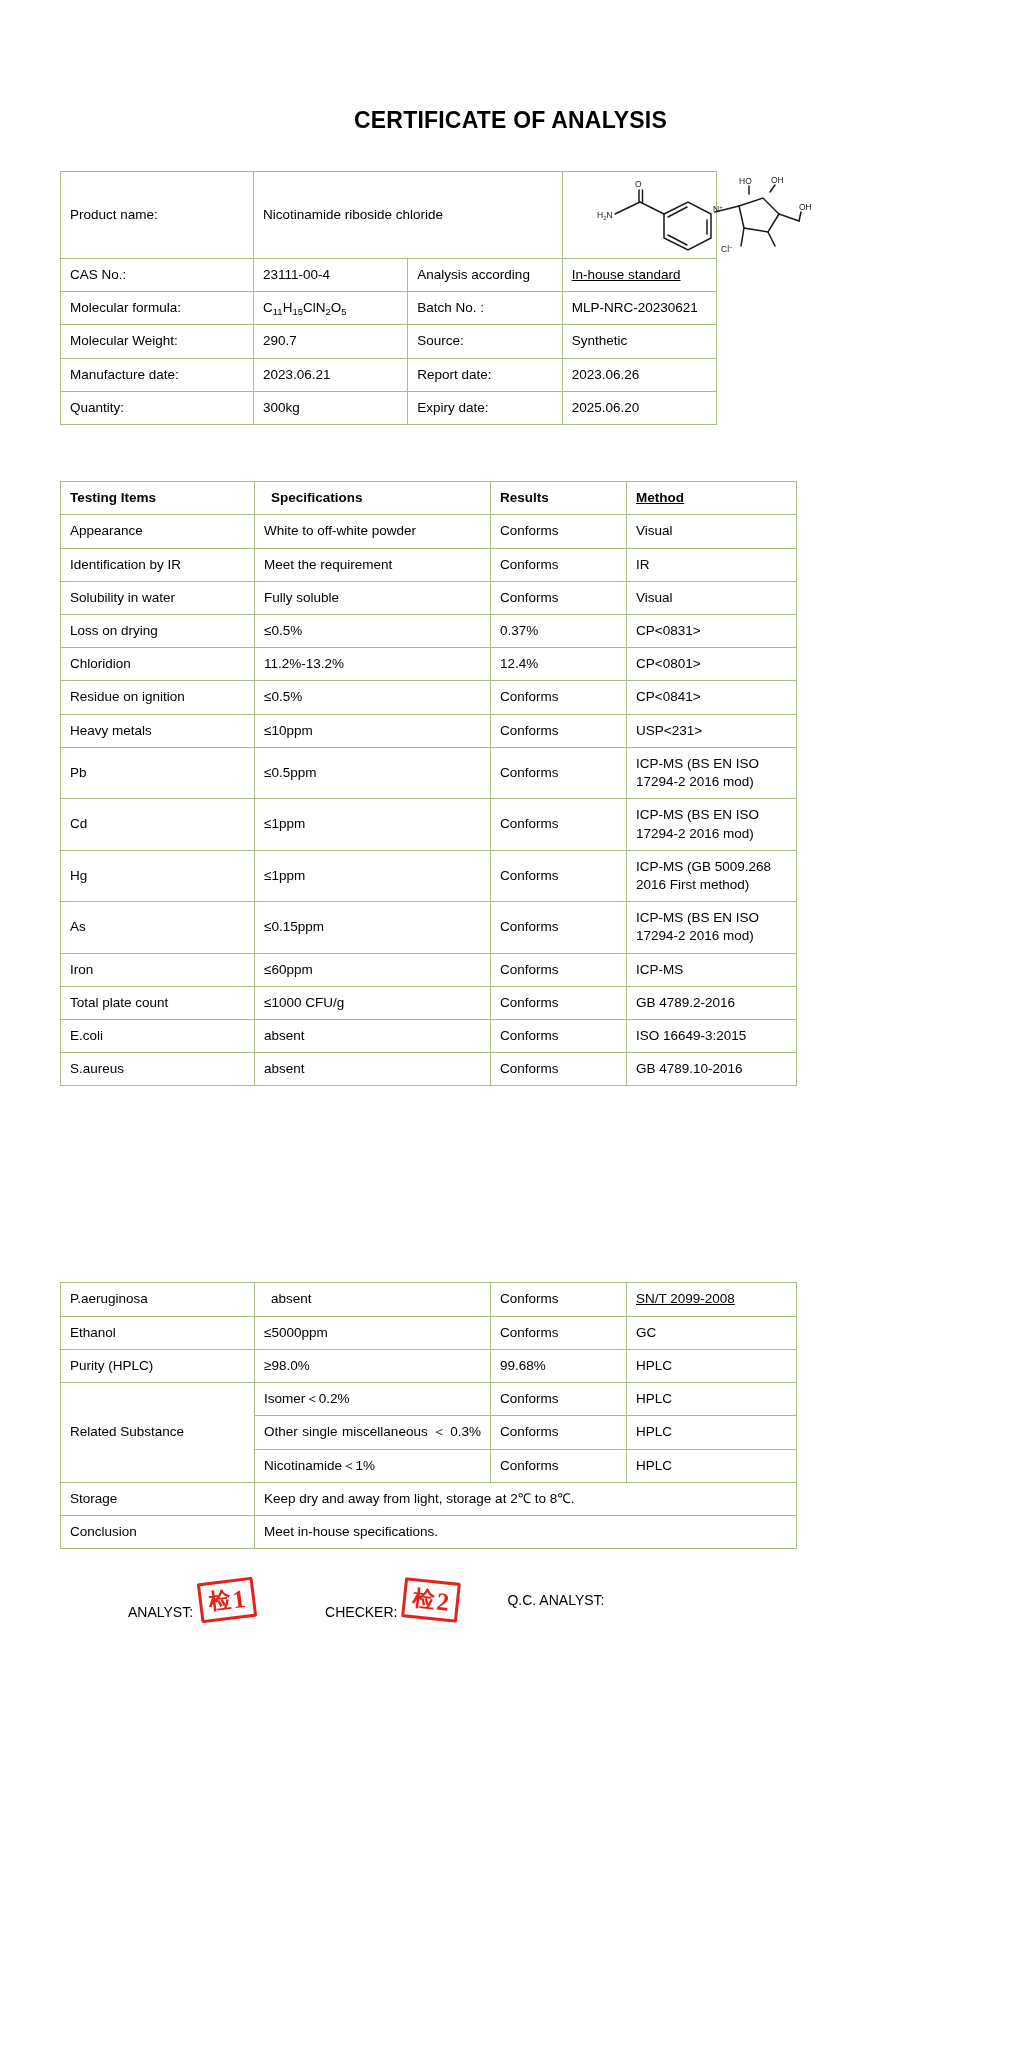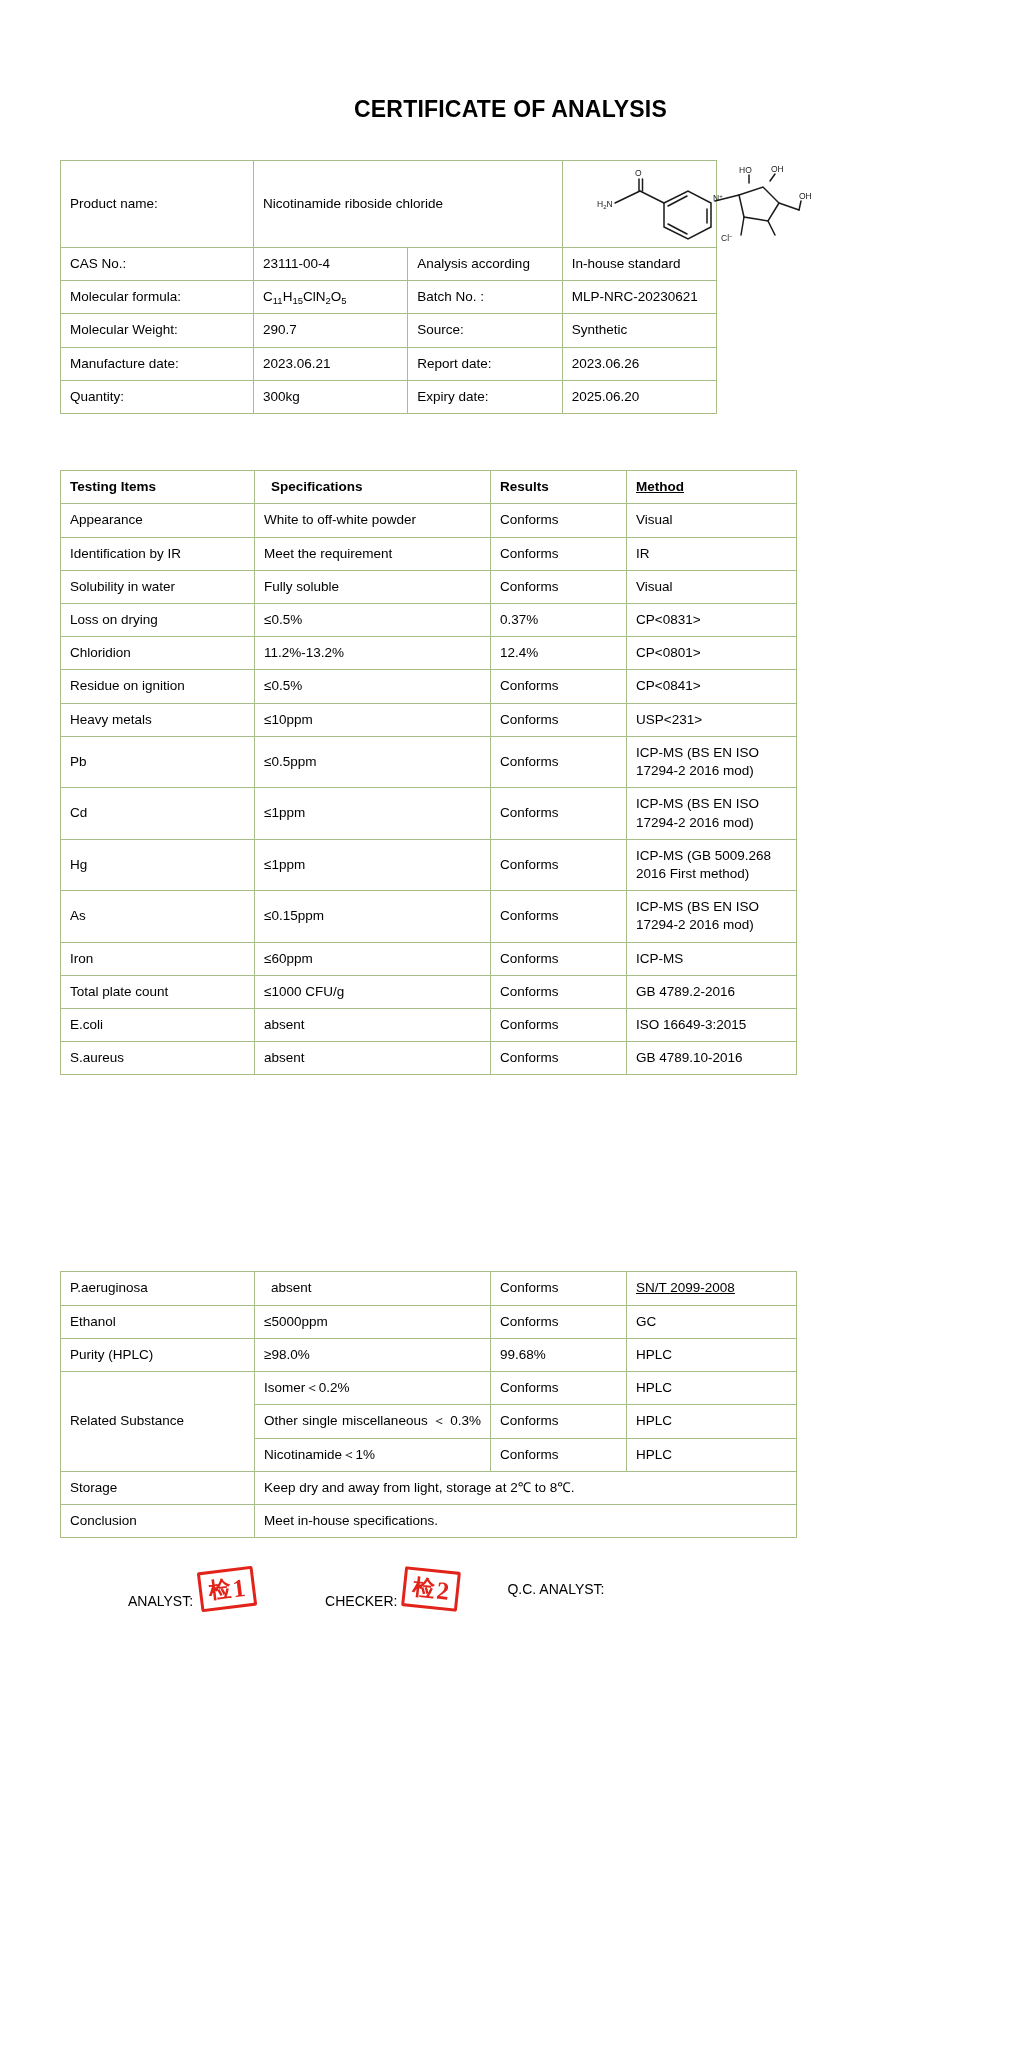--- a/index.html
+++ b/index.html
@@ -19,21 +19,21 @@
     width: 1021px;
     min-height: 2051px;
     box-sizing: border-box;
     padding: 0 60px;
   }
   .doc-title {
     text-align: center;
     font-size: 23px;
     font-weight: bold;
     letter-spacing: 0.2px;
-    margin: 0;
+    margin: 11px;
     padding-top: 96px;
     padding-bottom: 0;
     color: #000;
   }
 
   table {
     border-collapse: collapse;
     width: 657px;
     table-layout: fixed;
   }
@@ -51,21 +51,21 @@
   
   #product-table {
     margin-top: 37px;
   }
   #product-table td {
     height: 14px;
   }
   .pt-label { width: 174px; }
   .pt-val   { width: 120px; }
   .pt-lab2  { width: 130px; }
-  .pt-val2  { width: 229px; }
+  .pt-val2  { width: 229px; text-decoration: underline; }
   .struct-cell {
     padding: 0;
     vertical-align: middle;
     text-align: center;
   }
   .tall-row td { height: 88px; }
 
   sub {
     font-size: 9.5px;
     vertical-align: baseline;

